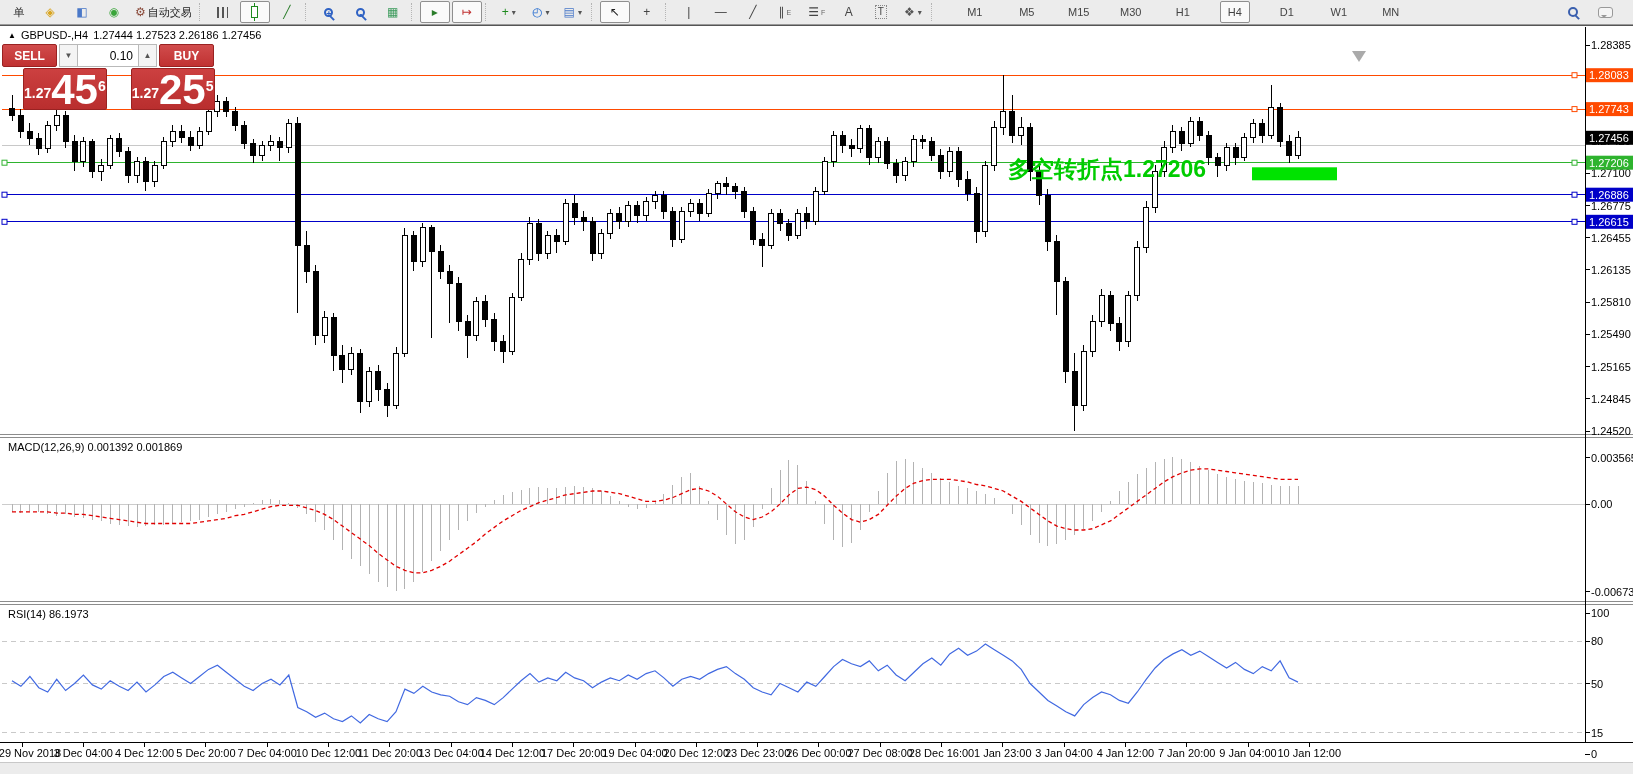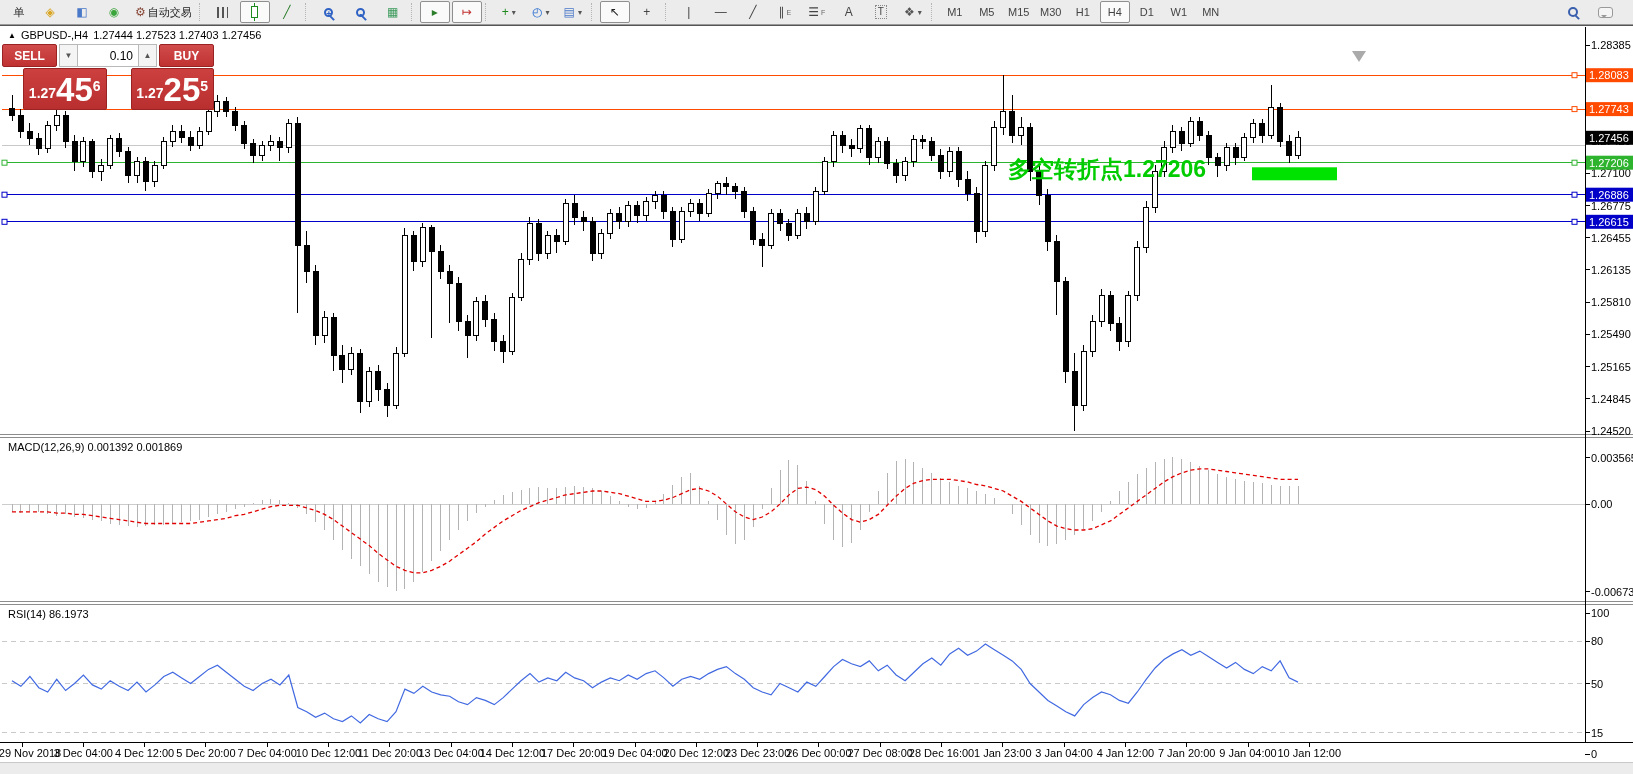--- a/index.html
+++ b/index.html
@@ -39,21 +39,21 @@
   .tpbtn{width:57px;background:linear-gradient(#d14c4c,#c03232);border:1px solid #992222;border-radius:2px;
     color:#fff;font-size:12px;display:flex;align-items:center;justify-content:center;font-weight:bold;}
   .spin{width:17px;background:#f4f4f4;border:1px solid #b9b9b9;color:#555;font-size:8px;
     display:flex;align-items:center;justify-content:center;}
   #vol{width:55px;border:1px solid #b9b9b9;border-left:none;border-right:none;font-size:12px;
     text-align:right;padding:0 5px 0 0;color:#000;font-family:"Liberation Sans",sans-serif;}
   #tp-row2{display:flex;gap:3px;margin-top:1px;height:42px;}
   .bigpx{flex:1;background:linear-gradient(#cc4040,#b92e2e);border:1px solid #992222;border-radius:2px;
     color:#fff;display:flex;align-items:flex-end;justify-content:center;padding-bottom:3px;margin-left:21px;}
   .bigpx .small{font-size:14px;font-weight:bold;line-height:26px;}
-  .bigpx .big{font-size:33px;font-weight:bold;line-height:33px;}
+  .bigpx .big{font-size:42px;font-weight:bold;line-height:33px;}
   .bigpx .sup{font-size:14px;font-weight:bold;line-height:40px;vertical-align:top;}
   
   #statusbar{position:absolute;left:0;top:762px;width:1633px;height:12px;background:#ececec;border-top:1px solid #c8c8c8;}
 </style>
 </head>
 <body>
 
 <div id="app">
 
   <div id="toolbar">
@@ -144,21 +144,21 @@
           <span class="glyph" style="color: rgb(68, 68, 68);">A</span>
         </span>
         <span class="tb">
           <span class="glyph" style="color: rgb(68, 68, 68); border: 1px dotted rgb(136, 136, 136); padding: 0px 2px; font-size: 10px;">T</span>
         </span>
         <span class="tb">
           <span class="glyph" style="color: rgb(85, 85, 85);">❖</span>
           <span class="caret">▾</span>
         </span>
       </span>
-    <span id="tb-timeframes" style="display:flex;align-items:center;">
+    <span id="tb-timeframes" style="display:flex;align-items:center;gap:20px;">
         <span class="tbsep"></span>
         <span class="tb">M1</span>
         <span class="tb">M5</span>
         <span class="tb">M15</span>
         <span class="tb">M30</span>
         <span class="tb">H1</span>
         <span class="tb active">H4</span>
         <span class="tb">D1</span>
         <span class="tb">W1</span>
         <span class="tb">MN</span>
@@ -735,21 +735,21 @@
         <text x="1248" y="731" font-size="11" fill="#000" text-anchor="middle">9 Jan 04:00</text>
         <line x1="1309.3" y1="716" x2="1309.3" y2="721" stroke="#000" stroke-width="1" shape-rendering="crispEdges"></line>
         <text x="1309.3" y="731" font-size="11" fill="#000" text-anchor="middle">10 Jan 12:00</text>
         <text font-family="Liberation Sans, sans-serif" x="1008" y="151" font-size="23" fill="#00cc00" font-weight="bold">多空转折点1.27206</text>
         <polygon points="1352,25 1366,25 1359,36" fill="#aaaaaa"></polygon>
       </svg>
 
     <div id="title">
       <span class="tri">▲</span>
       <span>GBPUSD-,H4</span>
-      <span>1.27444 1.27523 1.27403 1.27456</span>
+      <span>1.27444 1.27523 2.26186 1.27456</span>
     </div>
 
     <div class="paneLabel" style="top:415px">MACD(12,26,9) 0.001392 0.001869</div>
     <div class="paneLabel" style="top:582px">RSI(14) 86.1973</div>
 
     <div id="tradepanel">
       <div id="tp-row1">
         <div class="tpbtn">SELL</div>
         <div style="display:flex;">
           <div class="spin">▼</div>

